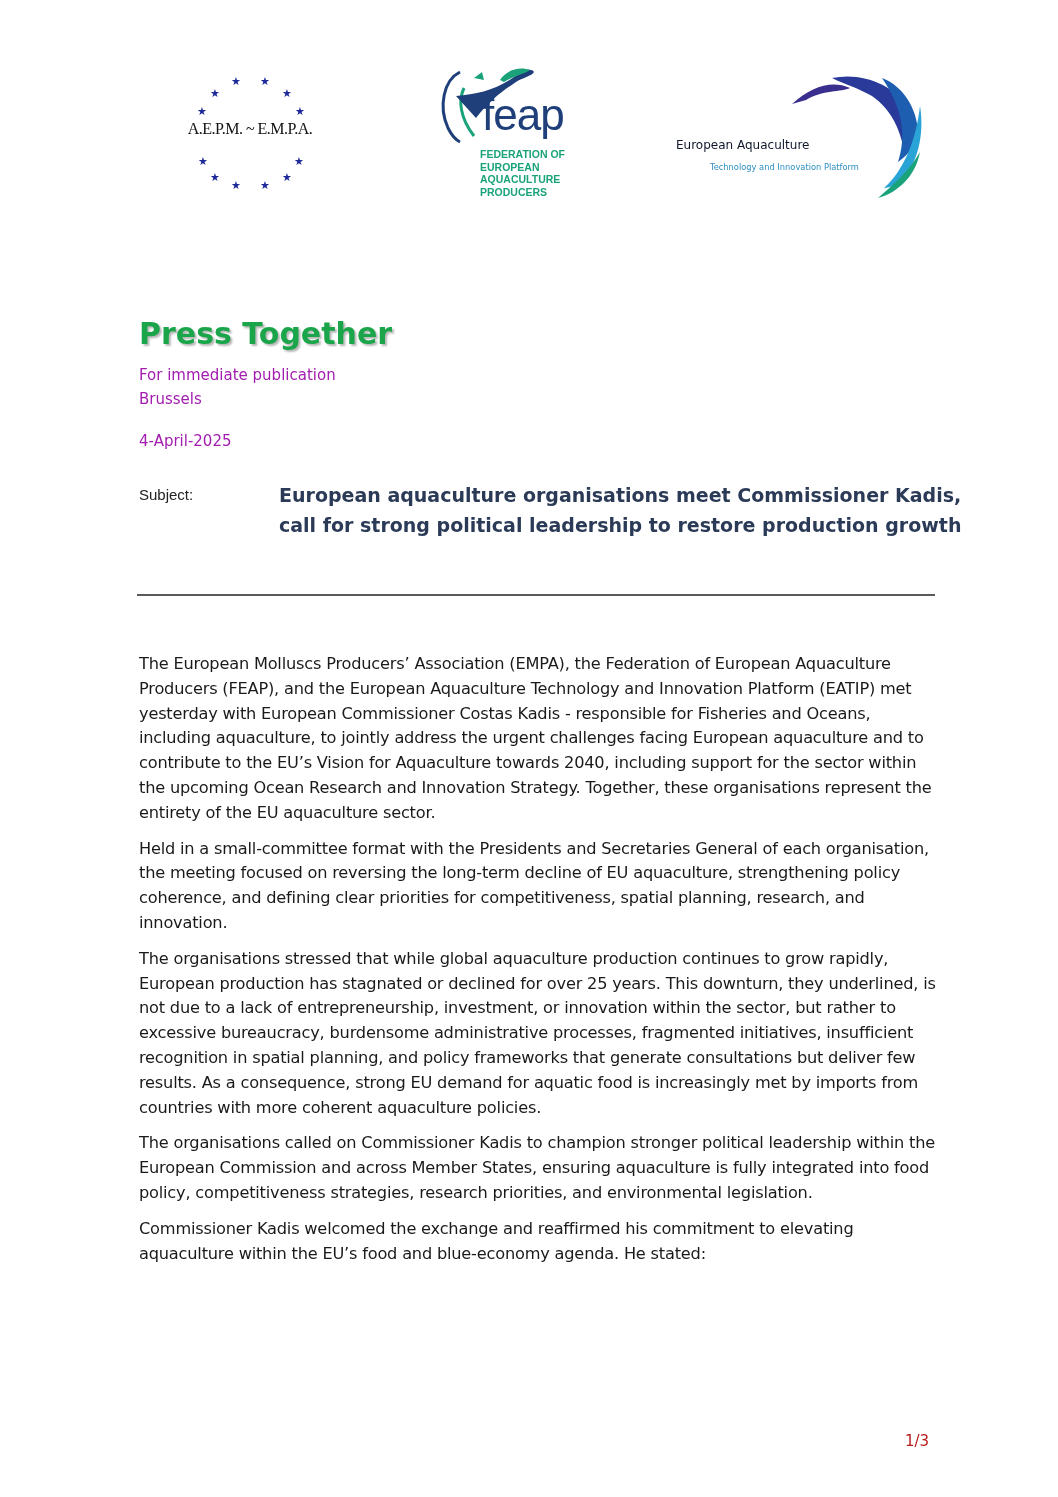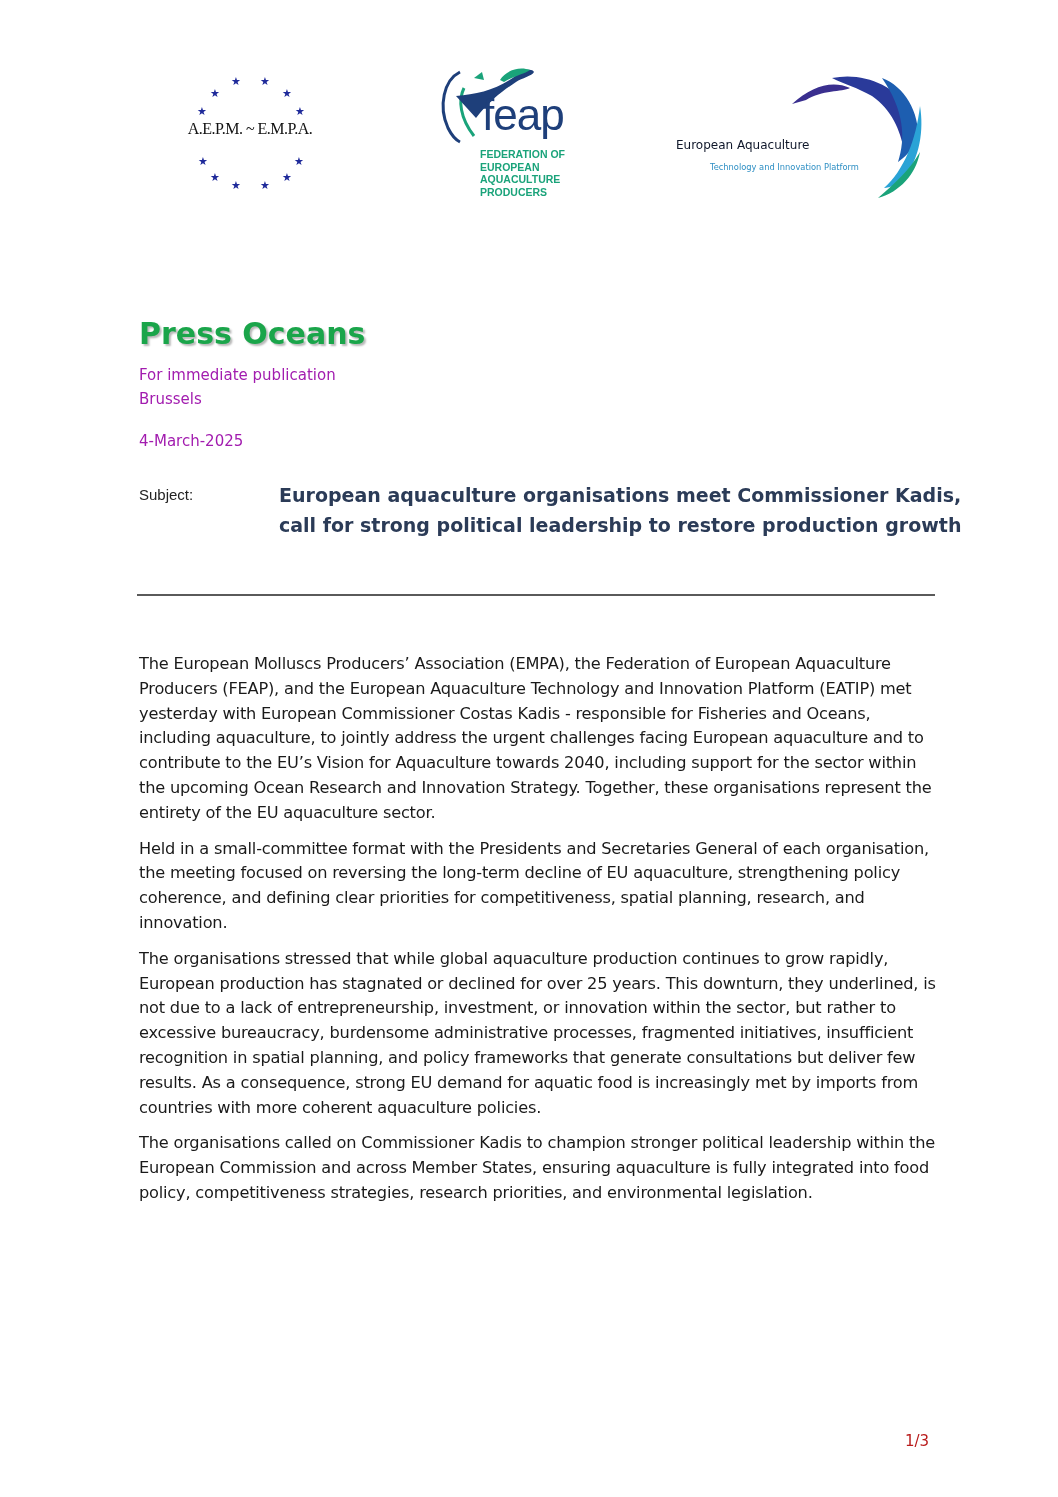--- a/index.html
+++ b/index.html
@@ -87,33 +87,33 @@
     <path d="M120 38 C140 20 160 14 178 22 C170 26 150 24 134 34 Z" fill="#3a2f8f"></path>
     <path d="M160 12 C190 6 220 18 238 42 C240 58 236 74 232 84 C228 64 220 44 200 30 C186 22 172 18 160 12 Z" fill="#2a3a9a"></path>
     <path d="M210 12 C232 20 248 46 246 74 C240 84 232 92 226 96 C234 72 232 44 210 12 Z" fill="#1d5eb0"></path>
     <path d="M248 40 C252 64 248 92 232 112 C226 118 218 122 212 122 C232 104 244 74 248 40 Z" fill="#2aa3d6"></path>
     <path d="M248 86 C244 108 228 126 206 132 C222 118 238 104 248 86 Z" fill="#1aa37a"></path>
   </svg>
   <span class="title">European Aquaculture</span>
   <span class="sub">Technology and Innovation Platform</span>
 </div>
 
-<h1 class="press-title">Press Oceans</h1>
+<h1 class="press-title">Press Together</h1>
 <div class="meta m1">For immediate publication</div>
 <div class="meta m2">Brussels</div>
-<div class="meta m3">4-March-2025</div>
+<div class="meta m3">4-April-2025</div>
 
 <div class="subject">
   <span class="lbl">Subject:</span>
   <span class="txt">European aquaculture organisations meet Commissioner Kadis, call for strong political leadership to restore production growth</span>
 </div>
 
 <div class="rule"></div>
 
 <div class="body">
   <p>The European Molluscs Producers’ Association (EMPA), the Federation of European Aquaculture Producers (FEAP), and the European Aquaculture Technology and Innovation Platform (EATIP) met yesterday with European Commissioner Costas Kadis - responsible for Fisheries and Oceans, including aquaculture, to jointly address the urgent challenges facing European aquaculture and to contribute to the EU’s Vision for Aquaculture towards 2040, including support for the sector within the upcoming Ocean Research and Innovation Strategy. Together, these organisations represent the entirety of the EU aquaculture sector.</p>
   <p>Held in a small-committee format with the Presidents and Secretaries General of each organisation, the meeting focused on reversing the long-term decline of EU aquaculture, strengthening policy coherence, and defining clear priorities for competitiveness, spatial planning, research, and innovation.</p>
   <p>The organisations stressed that while global aquaculture production continues to grow rapidly, European production has stagnated or declined for over 25 years. This downturn, they underlined, is not due to a lack of entrepreneurship, investment, or innovation within the sector, but rather to excessive bureaucracy, burdensome administrative processes, fragmented initiatives, insufficient recognition in spatial planning, and policy frameworks that generate consultations but deliver few results. As a consequence, strong EU demand for aquatic food is increasingly met by imports from countries with more coherent aquaculture policies.</p>
   <p>The organisations called on Commissioner Kadis to champion stronger political leadership within the European Commission and across Member States, ensuring aquaculture is fully integrated into food policy, competitiveness strategies, research priorities, and environmental legislation.</p>
-  <p><br></p>
+  <p><span>Commissioner Kadis welcomed the exchange and reaffirmed his commitment to elevating aquaculture within the EU’s food and blue-economy agenda. He stated: </span><br></p>
 </div>
 
 <div class="pagenum">1/3</div>
 
 </body></html>

